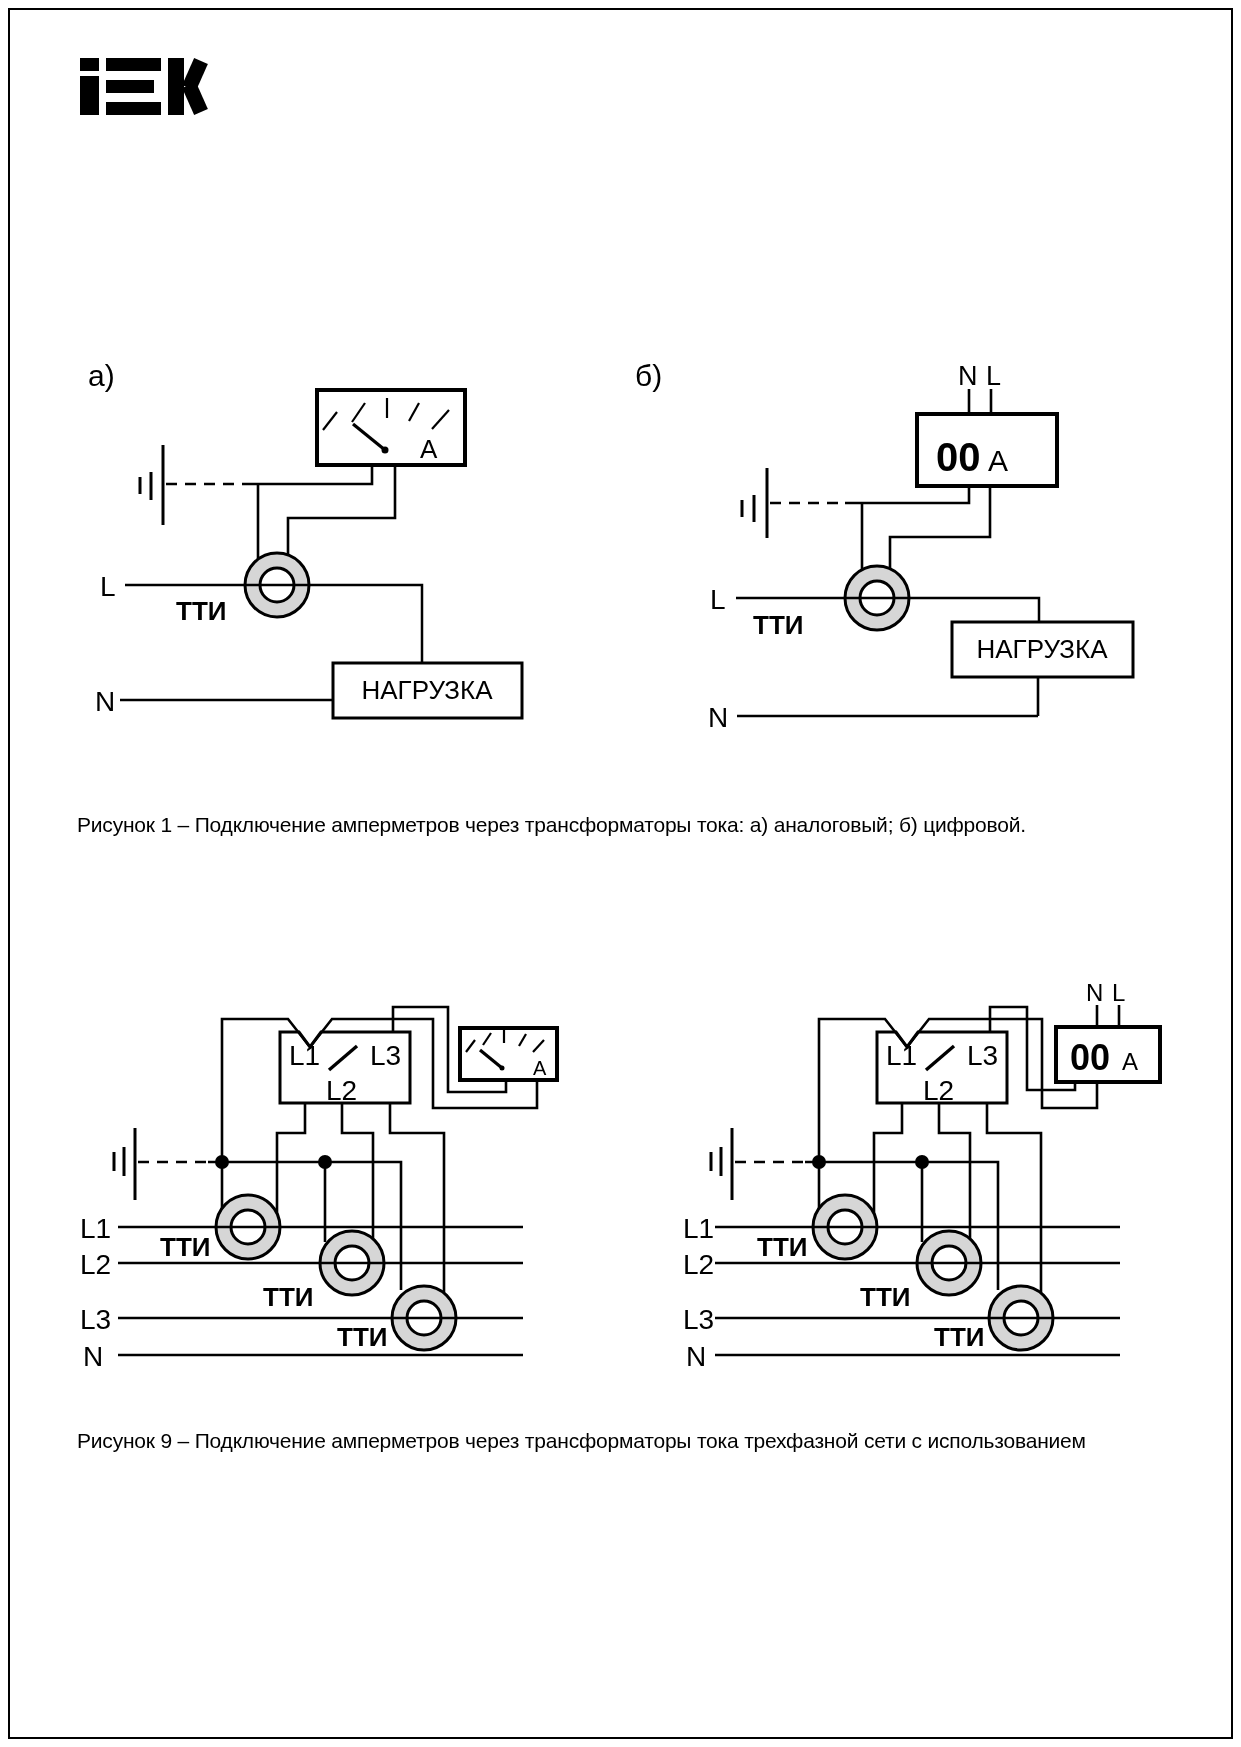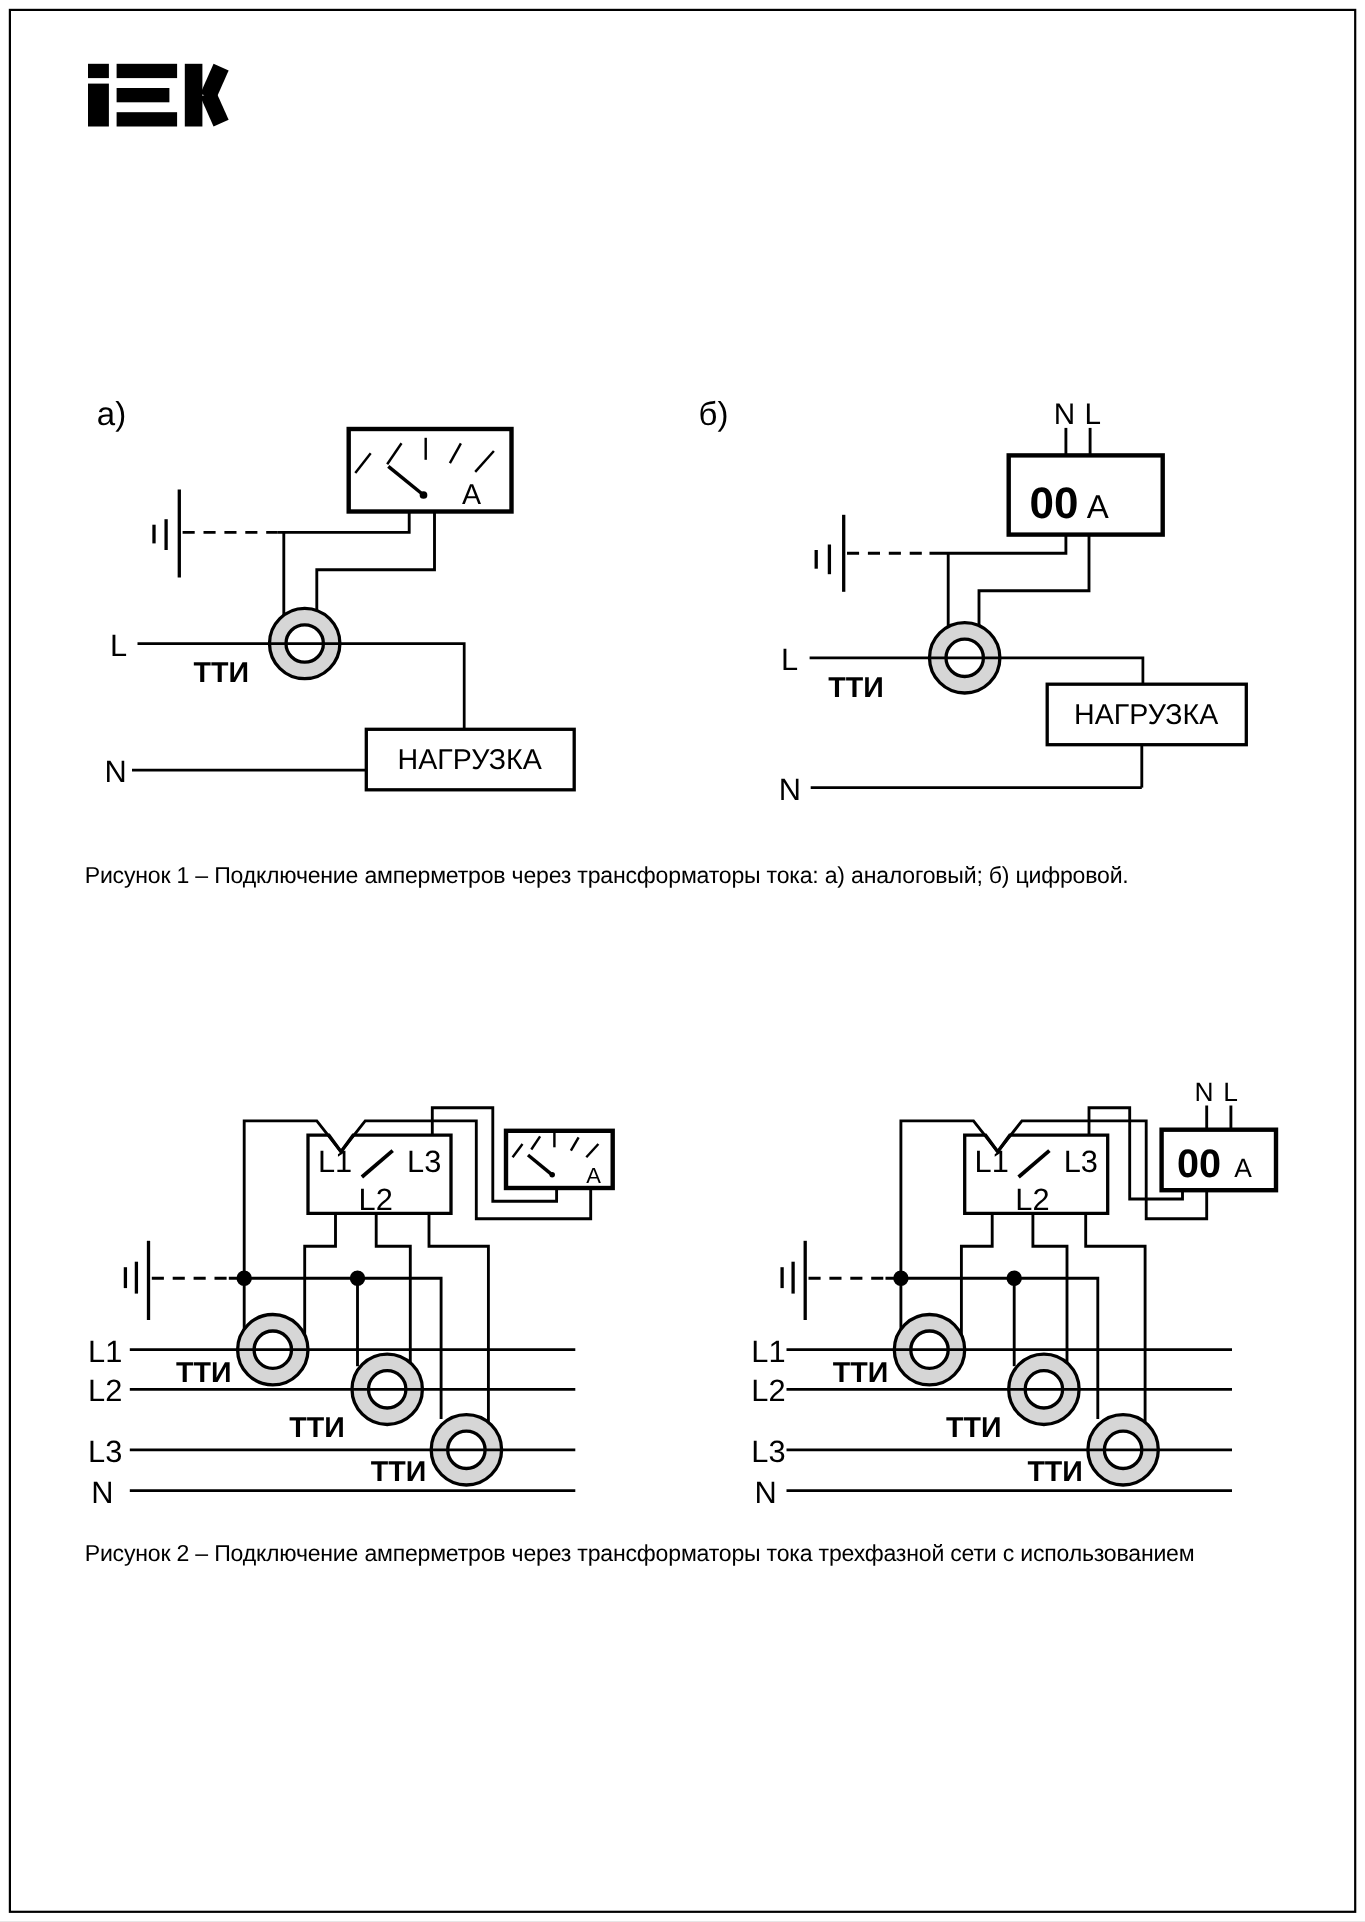--- a/index.html
+++ b/index.html
@@ -38,21 +38,21 @@
   .t27 { font-size:27px; }
   .t28 { font-size:28px; }
   .t30 { font-size:30px; }
   .t36 { font-size:36px; font-weight:bold; }
   .t40 { font-size:40px; font-weight:bold; }
   .tti { font-size:26px; font-weight:bold; }
   .mid { text-anchor:middle; }
 
   .caption {
     position:absolute; left:77px; color:var(--ink);
-    font-size:21px; letter-spacing:-0.2px; line-height:30px; width:1100px;
+    font-size:21px; letter-spacing:-0.2px; line-height:30px; width:1100px;margin-top:28px;
   }
 </style>
 </head>
 <body>
 
 <div class="page">
   <div class="page-border"></div>
 
   <svg class="diagram" width="1241" height="1747" viewBox="0 0 1241 1747">
 
@@ -300,15 +300,15 @@
 
       <text x="757" y="1256" class="tti">ТТИ</text>
       <text x="860" y="1306" class="tti">ТТИ</text>
       <text x="934" y="1346" class="tti">ТТИ</text>
     </g>
   </svg>
 
   <div class="caption" style="top:782px">Рисунок 1 – Подключение амперметров через трансформаторы тока: а) аналоговый; б) цифровой.</div>
 
   <div class="caption" style="top:1398px">
-    <div>Рисунок 2 – Подключение амперметров через трансформаторы тока трехфазной сети с использованием</div>
+    <div>Рисунок 9 – Подключение амперметров через трансформаторы тока трехфазной сети с использованием</div>
   </div>
 </div>
 
 </body></html>

